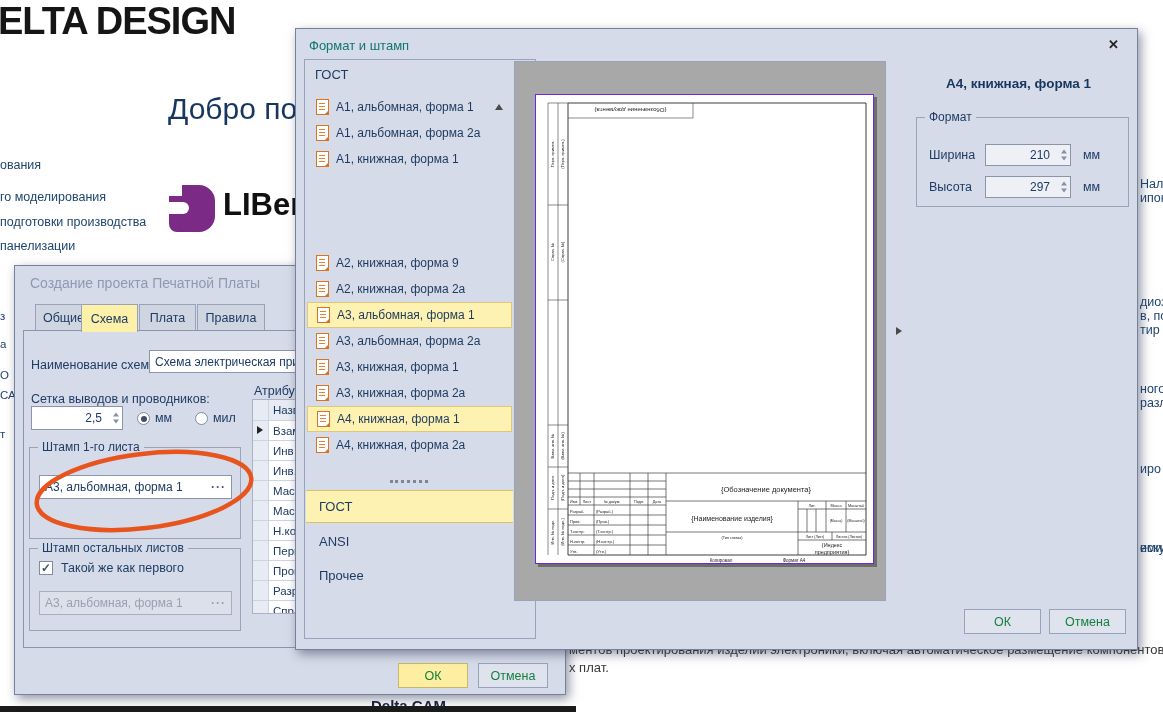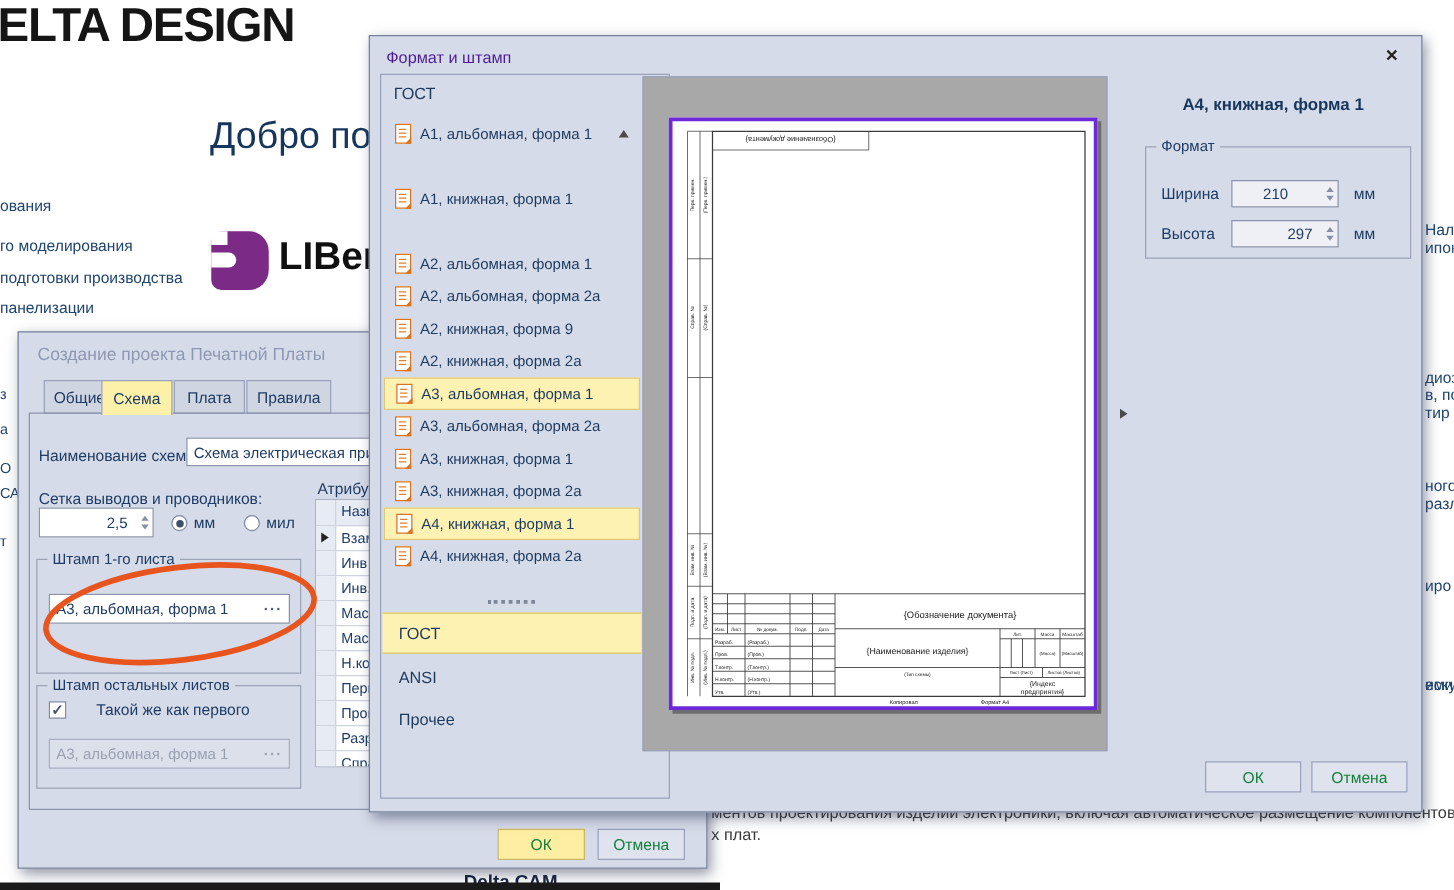--- a/index.html
+++ b/index.html
@@ -5,21 +5,21 @@
   html,body{margin:0;padding:0}
   #screen{position:relative;width:1163px;height:712px;background:#fff;overflow:hidden;
           font-family:"Liberation Sans",sans-serif;color:#1e3c64}
   .abs{position:absolute}
   .lbl{position:absolute;font-size:12.5px;color:#1e3c64;white-space:nowrap}
   .frag{position:absolute;font-size:12.5px;color:#20456e;white-space:nowrap}
 
   
   .dlg{position:absolute;background:#d6dbe9;border:1px solid #76819b;
        box-shadow:3px 4px 10px rgba(40,50,80,.5);box-sizing:border-box}
-  .dlg-title{position:absolute;left:13px;top:9px;font-size:13px;color:#4c1d95;white-space:nowrap}
+  .dlg-title{position:absolute;left:13px;top:9px;font-size:13px;color:#0f766e;white-space:nowrap}
   .btn{position:absolute;display:flex;align-items:center;justify-content:center;background:#dfe3ee;
        border:1px solid #98a2bb;font-size:12.5px;color:#15803d;box-sizing:border-box;cursor:default}
   .btn.primary{background:#fdeea2;border-color:#c9b76a}
   .field{position:absolute;background:#fff;border:1px solid #8b94aa;box-sizing:border-box;font-size:12px;
          color:#1e3c64;display:flex;align-items:center;padding:0 5px;overflow:hidden;white-space:nowrap}
   .field.disabled{background:#dce0eb;color:#99a1b1;border-color:#a7aec1}
   .group{position:absolute;border:1px solid #9aa3b8;box-sizing:border-box}
   .legend{position:absolute;top:-8px;left:8px;background:#d6dbe9;padding:0 4px;font-size:12px;
           color:#1e3c64;white-space:nowrap}
   .spin{position:absolute;right:3px;top:50%;transform:translateY(-50%);display:flex;flex-direction:column;gap:3px}
@@ -59,21 +59,21 @@
   .tri-left{width:0;height:0;border-top:4px solid transparent;border-bottom:4px solid transparent;border-right:6px solid #4a4a4a}
   .tri-right{width:0;height:0;border-top:4px solid transparent;border-bottom:4px solid transparent;border-left:6px solid #4a4a4a}
 
   .check{position:absolute;width:14px;height:14px;background:#fff;border:1px solid #7f8aa3;box-sizing:border-box;
          font-size:12px;font-weight:bold;color:#44506b;line-height:12px;text-align:center}
   .radio{position:absolute;width:13px;height:13px;border:1px solid #7f8aa3;border-radius:50%;background:#fff;box-sizing:border-box}
   .radio.on::after{content:"";position:absolute;left:2.5px;top:2.5px;width:6px;height:6px;border-radius:50%;background:#3c4f6d}
 
   
   .preview-panel{position:absolute;background:#a8a8a8;border:1px solid #98a2bb;box-sizing:border-box}
-  .sheet{position:absolute;background:#fff;border:3px solid #6d28d9;box-shadow:3px 3px 0 rgba(0,0,0,.35)}
+  .sheet{position:absolute;background:#fff;border:1px solid #6d28d9;box-shadow:3px 3px 0 rgba(0,0,0,.35)}
   svg text{fill:#222;font-family:"Liberation Sans",sans-serif}
 </style>
 </head>
 <body>
 
 <div id="screen">
 
   <div class="abs" style="left:-2px;top:0;font-size:38px;font-weight:800;letter-spacing:-1px;color:#151515">ELTA DESIGN</div>
 
   <div class="abs" style="left:168px;top:92px;font-size:30px;color:#17365d">Добро по</div>
@@ -195,21 +195,21 @@
     </div>
     <div class="field" style="left:24px;top:209px;width:193px;height:24px">
       <span>А3, альбомная, форма 1</span>
       <span class="dots">···</span>
     </div>
 
     <div class="group" style="left:14px;top:282px;width:212px;height:83px">
       <span class="legend">Штамп остальных листов</span>
     </div>
     <div class="check" style="left:24px;top:295px">✓</div>
-    <div class="lbl" style="left:62px;top:295px">Такой же как первого</div>
+    <div class="lbl" style="left:46px;top:295px">Такой же как первого</div>
     <div class="field disabled" style="left:24px;top:325px;width:193px;height:24px">
       <span>А3, альбомная, форма 1</span>
       <span class="dots" style="color:#9aa2b2">···</span>
     </div>
 
     <svg class="abs" style="left:2px;top:168px;width:258px;height:120px;overflow:visible;z-index:5">
       <ellipse cx="127" cy="57" rx="108" ry="37" transform="rotate(-7 127 57)" fill="none" stroke="#e8541d" stroke-width="4.5" stroke-linecap="round"></ellipse>
     </svg>
 
     <div class="btn primary" style="left:383px;top:397px;width:70px;height:25px">ОК</div>
@@ -224,31 +224,27 @@
 
     <div class="abs" style="left:8px;top:30px;width:232px;height:580px;border:1px solid #98a2bb;box-sizing:border-box">
       <div class="abs" style="left:10px;top:7px;font-size:13px;color:#1c3a5e">ГОСТ</div>
       <div class="tri-left abs" style="right:7px;top:11px"></div>
 
       <div class="fmt-item" style="top:34px">
         <span class="picon"></span>
         <span>А1, альбомная, форма 1</span>
         <span class="tri-up" style="position:absolute;right:9px;top:10px"></span>
       </div>
+      <div class="fmt-item" style="top:60px">
+          <span class="picon"></span>
+          <span>А1, альбомная, форма 2а</span>
+        </div>
       <div class="fmt-item" style="top:86px">
           <span class="picon"></span>
           <span>А1, книжная, форма 1</span>
-        </div>
-      <div class="fmt-item" style="top:138px">
-          <span class="picon"></span>
-          <span>А2, альбомная, форма 1</span>
-        </div>
-      <div class="fmt-item" style="top:164px">
-          <span class="picon"></span>
-          <span>А2, альбомная, форма 2а</span>
         </div>
       <div class="fmt-item" style="top:190px">
           <span class="picon"></span>
           <span>А2, книжная, форма 9</span>
         </div>
       <div class="fmt-item" style="top:216px">
           <span class="picon"></span>
           <span>А2, книжная, форма 2а</span>
         </div>
       <div class="fmt-item selected" style="top:242px">
@@ -340,21 +336,21 @@
       </div>
     </div>
 
     <div class="tri-right abs" style="left:600px;top:298px"></div>
 
     <div class="abs" style="left:615px;top:47px;width:215px;text-align:center;font-size:13.5px;font-weight:bold;color:#17365d">А4, книжная, форма 1</div>
 
     <div class="group" style="left:620px;top:88px;width:213px;height:90px">
       <span class="legend">Формат</span>
       <div class="lbl" style="left:12px;top:30px">Ширина</div>
-      <div class="field" style="left:68px;top:26px;width:86px;height:22px;justify-content:center;padding-right:20px;background:#eef0f6">
+      <div class="field" style="left:68px;top:26px;width:86px;height:22px;justify-content:flex-end;padding-right:20px;background:#eef0f6">
         <span>210</span>
         <span class="spin">
             <i class="up"></i>
             <i class="dn"></i>
           </span>
       </div>
       <div class="lbl" style="left:166px;top:30px">мм</div>
 
       <div class="lbl" style="left:12px;top:62px">Высота</div>
       <div class="field" style="left:68px;top:58px;width:86px;height:22px;justify-content:flex-end;padding-right:20px;background:#eef0f6">

